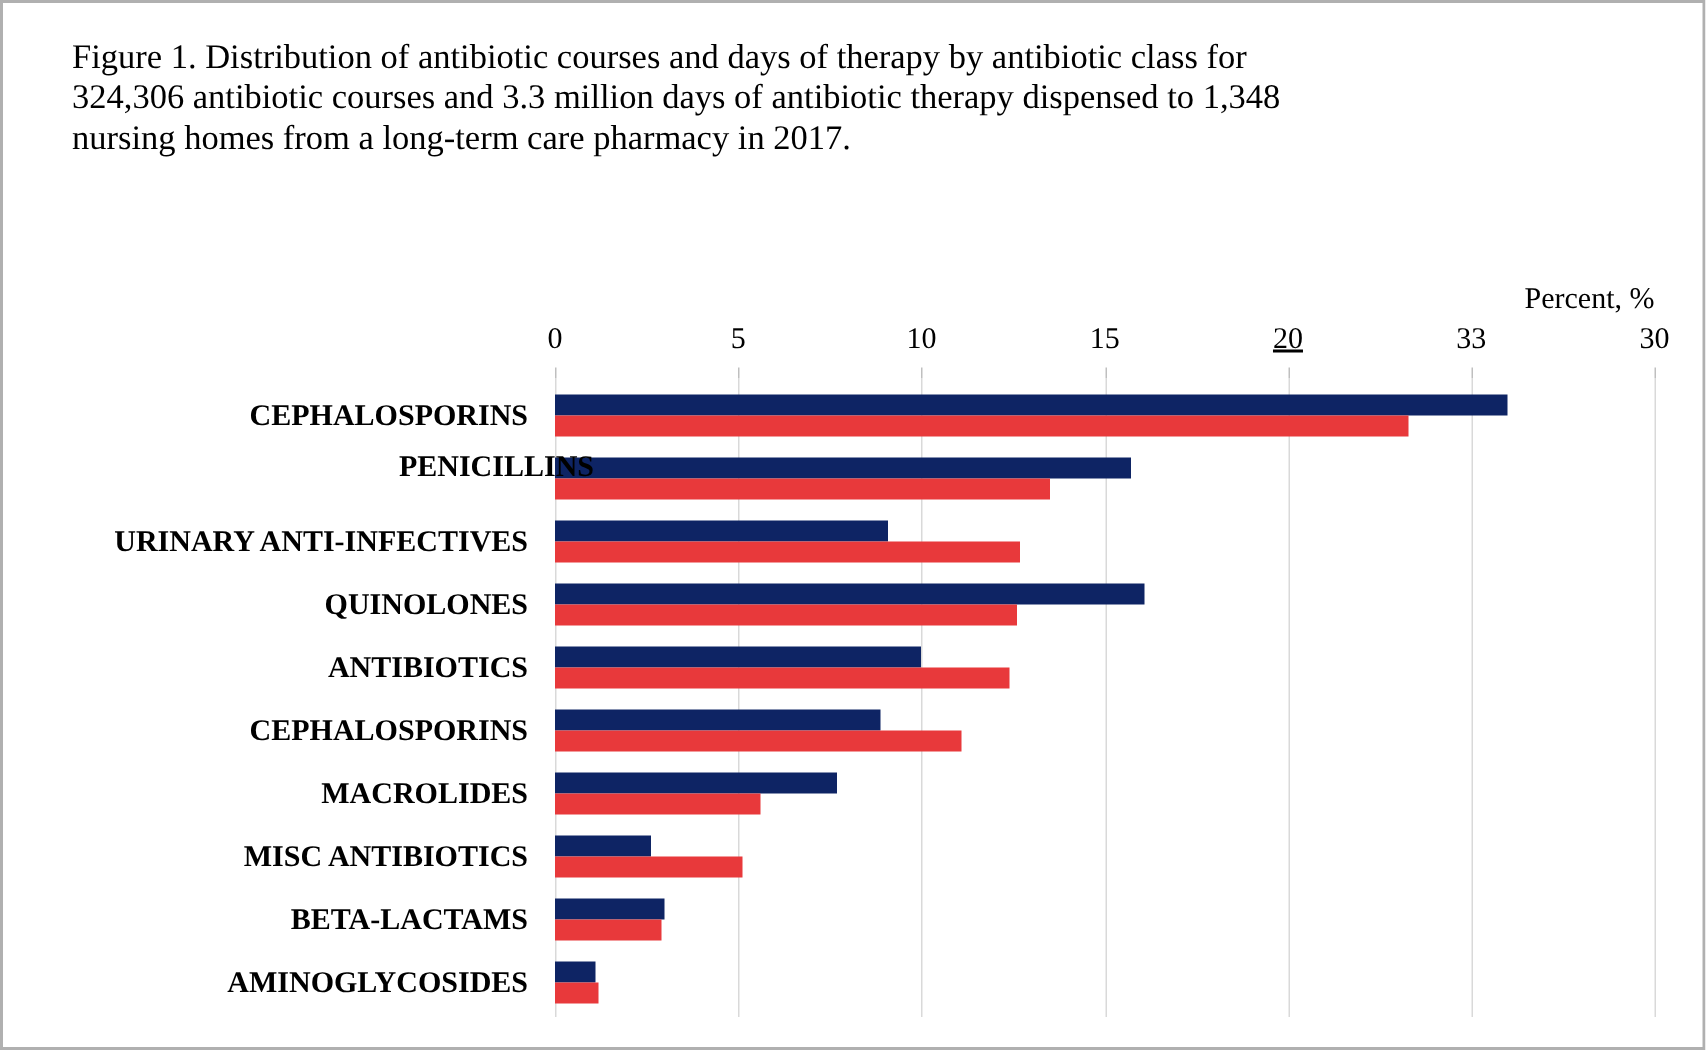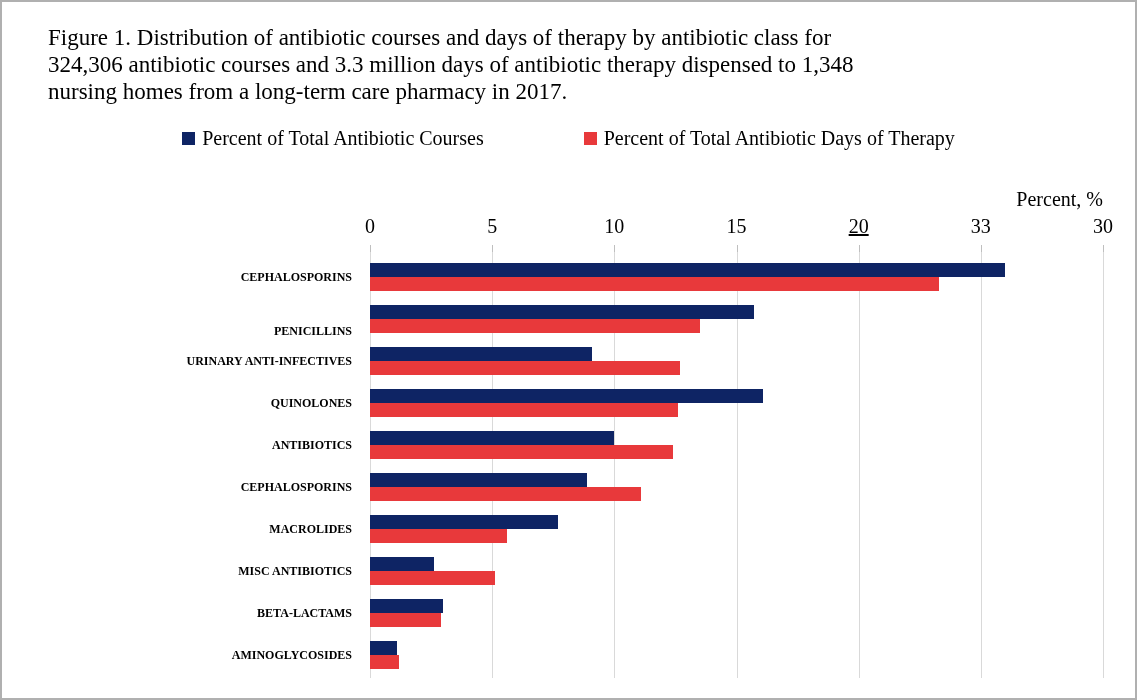--- a/index.html
+++ b/index.html
@@ -86,47 +86,37 @@
   .bar {
     position: absolute;
     left: 0;
     height: 14px;
   }
   .cat-label {
     position: absolute;
     left: 0;
     width: 350px;
     text-align: right;
-    font-size: 12px;
+    font-size: 20px;
     font-weight: bold;
     line-height: 22px;
     white-space: nowrap;
   }
 </style>
 </head>
 <body>
 
 <div class="page">
 
   <div class="title">
     <div>Figure 1. Distribution of antibiotic courses and days of therapy by antibiotic class for</div>
     <div>324,306 antibiotic courses and 3.3 million days of antibiotic therapy dispensed to 1,348</div>
     <div>nursing homes from a long-term care pharmacy in 2017.</div>
   </div>
 
-  <div class="legend">
-    <div class="legend-item">
-      <span class="swatch" id="swatch-courses" style="background: rgb(14, 36, 100);"></span>
-      <span>Percent of Total Antibiotic Courses</span>
-    </div>
-    <div class="legend-item">
-      <span class="swatch" id="swatch-dot" style="background: rgb(232, 57, 59);"></span>
-      <span>Percent of Total Antibiotic Days of Therapy</span>
-    </div>
-  </div>
 
   <div class="axis-title">Percent, %</div>
 
   <div id="axis">
       <div class="tick-label" style="left: 368px;">0</div>
       <div class="tick-mark" style="left: 368px; background: rgb(191, 191, 191);"></div>
       <div class="tick-label" style="left: 490.167px;">5</div>
       <div class="tick-mark" style="left: 490.167px; background: rgb(191, 191, 191);"></div>
       <div class="tick-label" style="left: 612.333px;">10</div>
       <div class="tick-mark" style="left: 612.333px; background: rgb(191, 191, 191);"></div>
@@ -165,21 +155,21 @@
       <div class="bar" style="top: 305px; width: 8.66667%; background: rgb(14, 36, 100);"></div>
       <div class="bar" style="top: 319px; width: 17%; background: rgb(232, 57, 59);"></div>
       <div class="bar" style="top: 347px; width: 10%; background: rgb(14, 36, 100);"></div>
       <div class="bar" style="top: 361px; width: 9.66667%; background: rgb(232, 57, 59);"></div>
       <div class="bar" style="top: 389px; width: 3.66667%; background: rgb(14, 36, 100);"></div>
       <div class="bar" style="top: 403px; width: 4%; background: rgb(232, 57, 59);"></div>
     </div>
 
   <div id="cat-labels">
       <div class="cat-label" style="top: 264px;">CEPHALOSPORINS</div>
-      <div class="cat-label" style="top: 318px;">PENICILLINS</div>
+      <div class="cat-label" style="top: 298px; margin-left: 44px;">PENICILLINS</div>
       <div class="cat-label" style="top: 348px;">URINARY ANTI-INFECTIVES</div>
       <div class="cat-label" style="top: 390px;">QUINOLONES</div>
       <div class="cat-label" style="top: 432px;">ANTIBIOTICS</div>
       <div class="cat-label" style="top: 474px;">CEPHALOSPORINS</div>
       <div class="cat-label" style="top: 516px;">MACROLIDES</div>
       <div class="cat-label" style="top: 558px;">MISC ANTIBIOTICS</div>
       <div class="cat-label" style="top: 600px;">BETA-LACTAMS</div>
       <div class="cat-label" style="top: 642px; text-align: right;">AMINOGLYCOSIDES</div>
     </div>
 

